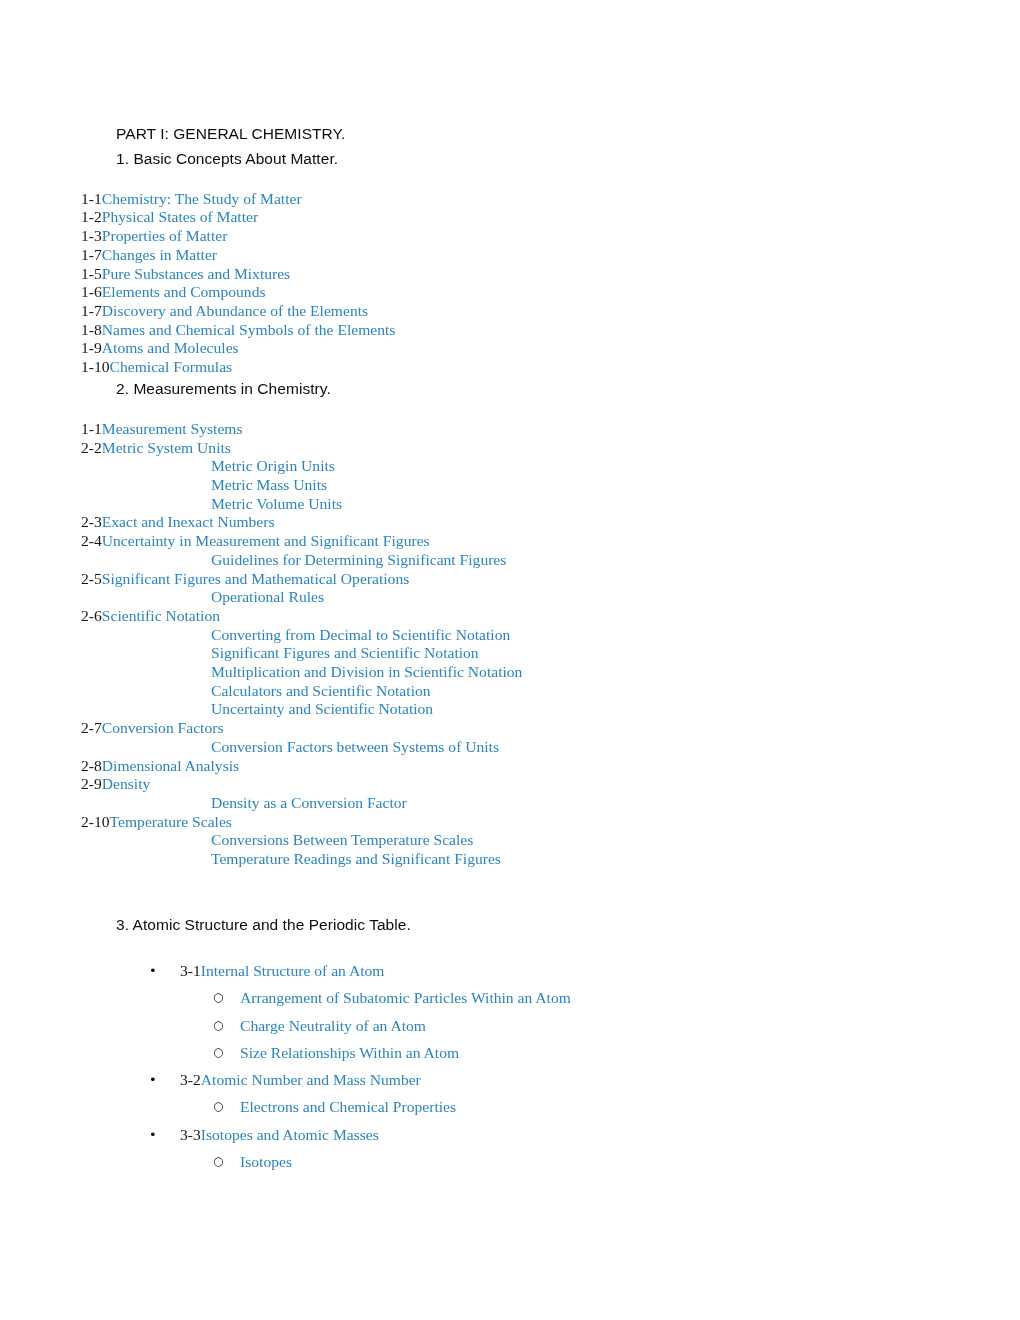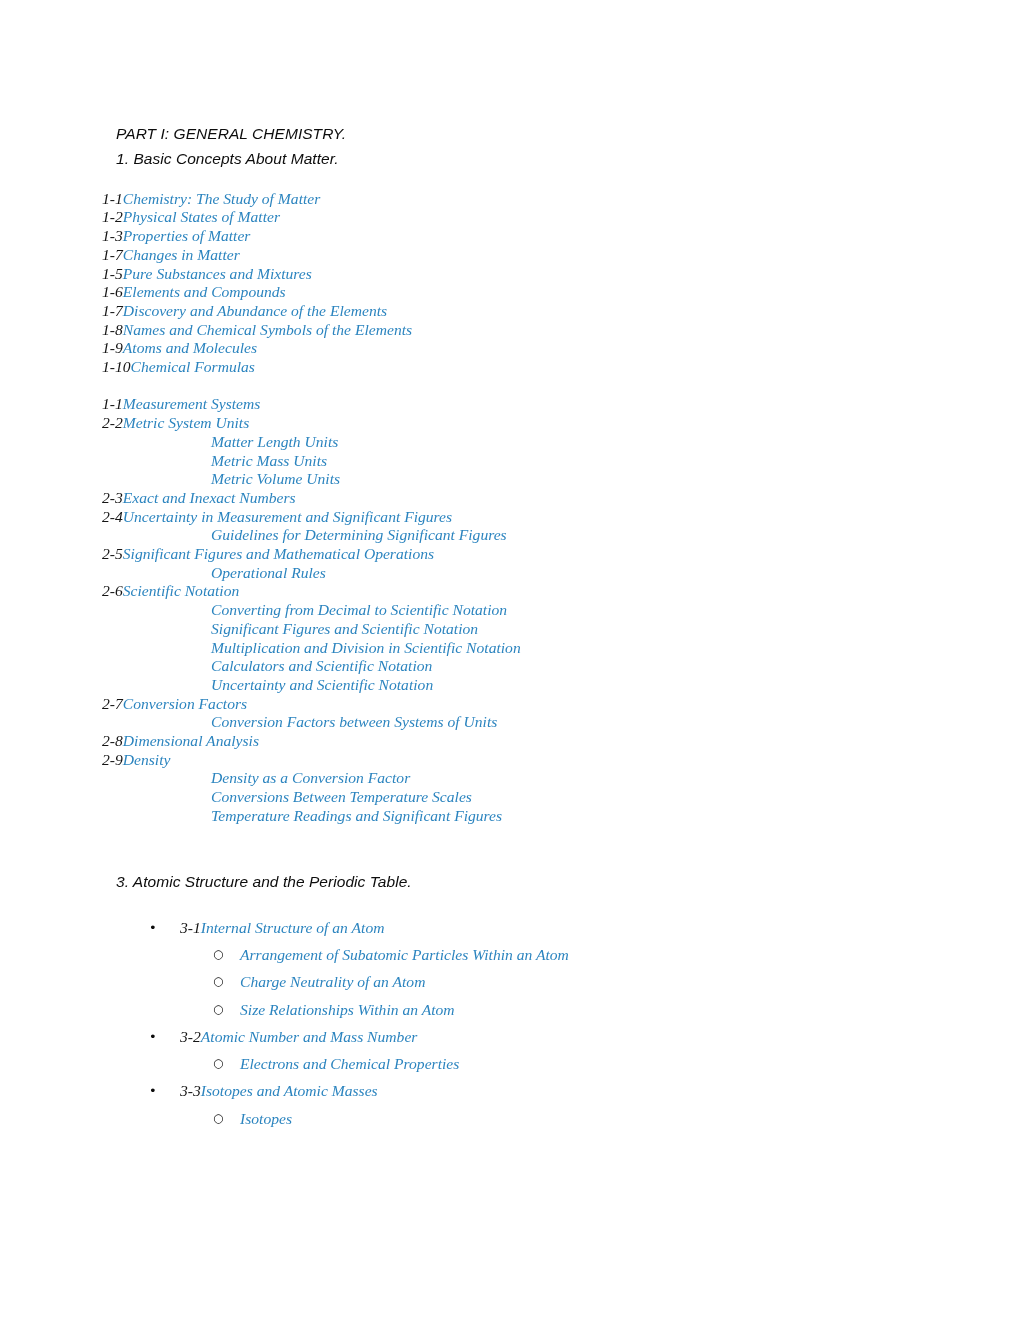--- a/index.html
+++ b/index.html
@@ -16,21 +16,20 @@
     overflow: hidden;
   }
 
   .page {
     position: relative;
     width: 1020px;
     height: 1320px;
     background: #ffffff;
     box-sizing: border-box;
     padding: 122px 0 0 0;
-    font-style: italic;
   }
 
   
   .doc-heading {
     font-family: "Liberation Sans", "DejaVu Sans", sans-serif;
     font-size: 15.5px;
     line-height: 24.5px;
     color: #0d0d0d;
     margin: 0;
     padding-left: 116px;
@@ -46,21 +45,21 @@
   }
 
   .toc-entry {
     font-family: "Liberation Serif", "DejaVu Serif", serif;
     font-size: 15.6px;
     line-height: 18.7px;
     white-space: pre;
     margin: 0;
     padding: 0;
   }
-  .toc-entry.lvl1 { padding-left: 102px; }
+  .toc-entry.lvl1 { padding-left: 81px; }
   .toc-entry.lvl2 { padding-left: 211px; }
 
   .num {
     color: #151515;
   }
   .title {
     color: #2b84bf;
   }
 
   
@@ -115,45 +114,47 @@
       <div class="toc-entry lvl1"><span class="num">1-3</span><span class="title">Properties of Matter</span></div>
       <div class="toc-entry lvl1"><span class="num">1-7</span><span class="title">Changes in Matter</span></div>
       <div class="toc-entry lvl1"><span class="num">1-5</span><span class="title">Pure Substances and Mixtures</span></div>
       <div class="toc-entry lvl1"><span class="num">1-6</span><span class="title">Elements and Compounds</span></div>
       <div class="toc-entry lvl1"><span class="num">1-7</span><span class="title">Discovery and Abundance of the Elements</span></div>
       <div class="toc-entry lvl1"><span class="num">1-8</span><span class="title">Names and Chemical Symbols of the Elements</span></div>
       <div class="toc-entry lvl1"><span class="num">1-9</span><span class="title">Atoms and Molecules</span></div>
       <div class="toc-entry lvl1"><span class="num">1-10</span><span class="title">Chemical Formulas</span></div>
     </div>
 
+  <div class="doc-heading">2. Measurements in Chemistry.</div>
 
   <div class="gap-sm"></div>
 
   <div class="toc-block">
       <div class="toc-entry lvl1"><span class="num">1-1</span><span class="title">Measurement Systems</span></div>
       <div class="toc-entry lvl1"><span class="num">2-2</span><span class="title">Metric System Units</span></div>
-      <div class="toc-entry lvl2"><span class="title">Matter Length Units</span></div>
+      <div class="toc-entry lvl2"><span class="title">Metric Origin Units</span></div>
       <div class="toc-entry lvl2"><span class="title">Metric Mass Units</span></div>
       <div class="toc-entry lvl2"><span class="title">Metric Volume Units</span></div>
       <div class="toc-entry lvl1"><span class="num">2-3</span><span class="title">Exact and Inexact Numbers</span></div>
       <div class="toc-entry lvl1"><span class="num">2-4</span><span class="title">Uncertainty in Measurement and Significant Figures</span></div>
       <div class="toc-entry lvl2"><span class="title">Guidelines for Determining Significant Figures</span></div>
       <div class="toc-entry lvl1"><span class="num">2-5</span><span class="title">Significant Figures and Mathematical Operations</span></div>
       <div class="toc-entry lvl2"><span class="title">Operational Rules</span></div>
       <div class="toc-entry lvl1"><span class="num">2-6</span><span class="title">Scientific Notation</span></div>
       <div class="toc-entry lvl2"><span class="title">Converting from Decimal to Scientific Notation</span></div>
       <div class="toc-entry lvl2"><span class="title">Significant Figures and Scientific Notation</span></div>
       <div class="toc-entry lvl2"><span class="title">Multiplication and Division in Scientific Notation</span></div>
       <div class="toc-entry lvl2"><span class="title">Calculators and Scientific Notation</span></div>
       <div class="toc-entry lvl2"><span class="title">Uncertainty and Scientific Notation</span></div>
       <div class="toc-entry lvl1"><span class="num">2-7</span><span class="title">Conversion Factors</span></div>
       <div class="toc-entry lvl2"><span class="title">Conversion Factors between Systems of Units</span></div>
       <div class="toc-entry lvl1"><span class="num">2-8</span><span class="title">Dimensional Analysis</span></div>
       <div class="toc-entry lvl1"><span class="num">2-9</span><span class="title">Density</span></div>
       <div class="toc-entry lvl2"><span class="title">Density as a Conversion Factor</span></div>
+      <div class="toc-entry lvl1"><span class="num">2-10</span><span class="title">Temperature Scales</span></div>
       <div class="toc-entry lvl2"><span class="title">Conversions Between Temperature Scales</span></div>
       <div class="toc-entry lvl2"><span class="title">Temperature Readings and Significant Figures</span></div>
     </div>
 
   <div class="gap-lg"></div>
 
   <div class="doc-heading">3. Atomic Structure and the Periodic Table.</div>
 
   <div class="gap-blk"></div>
 

